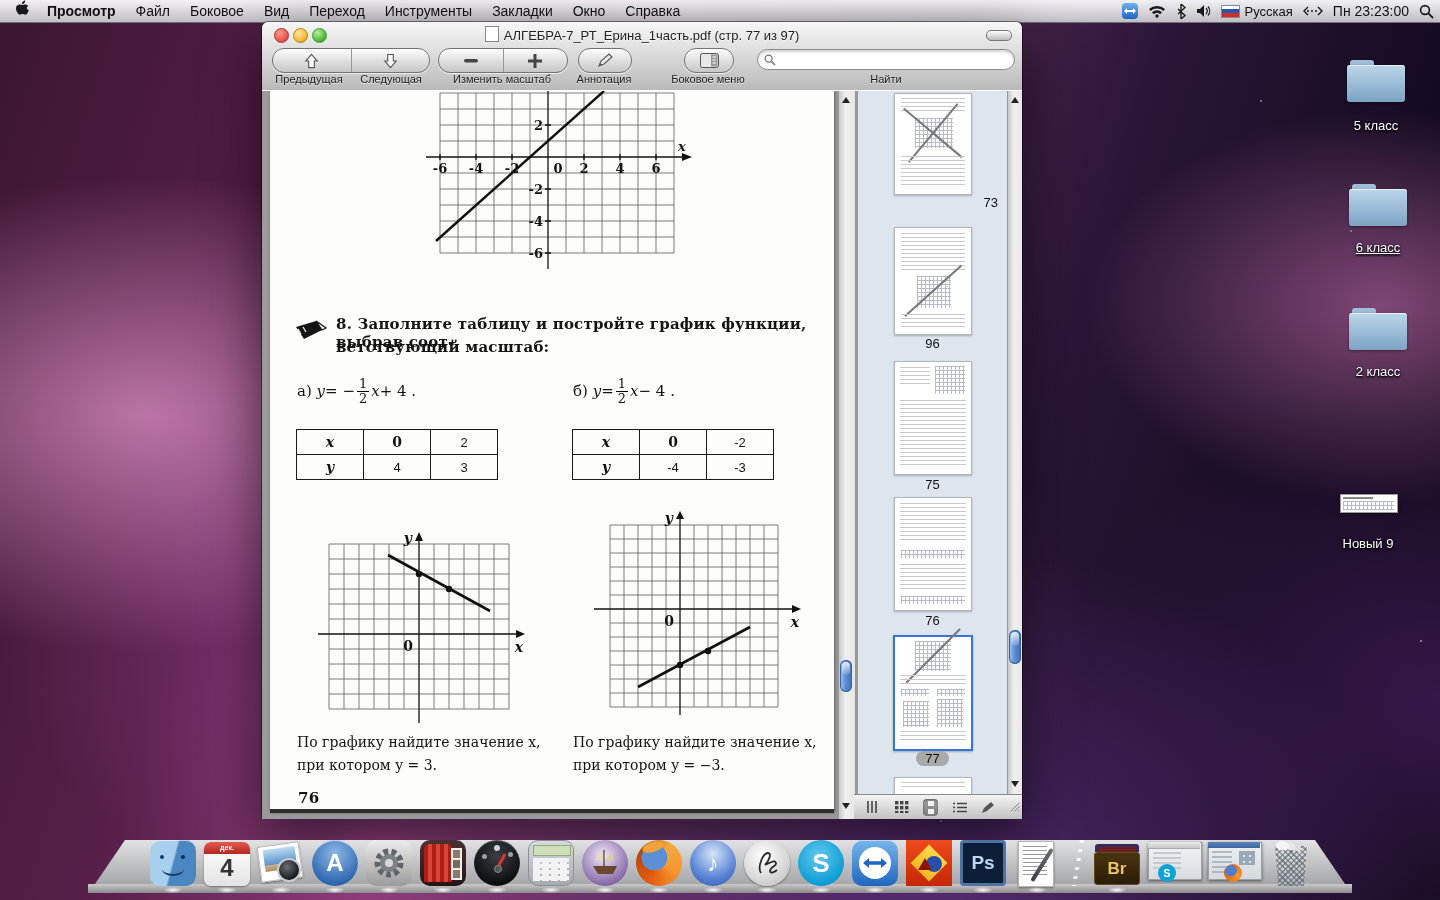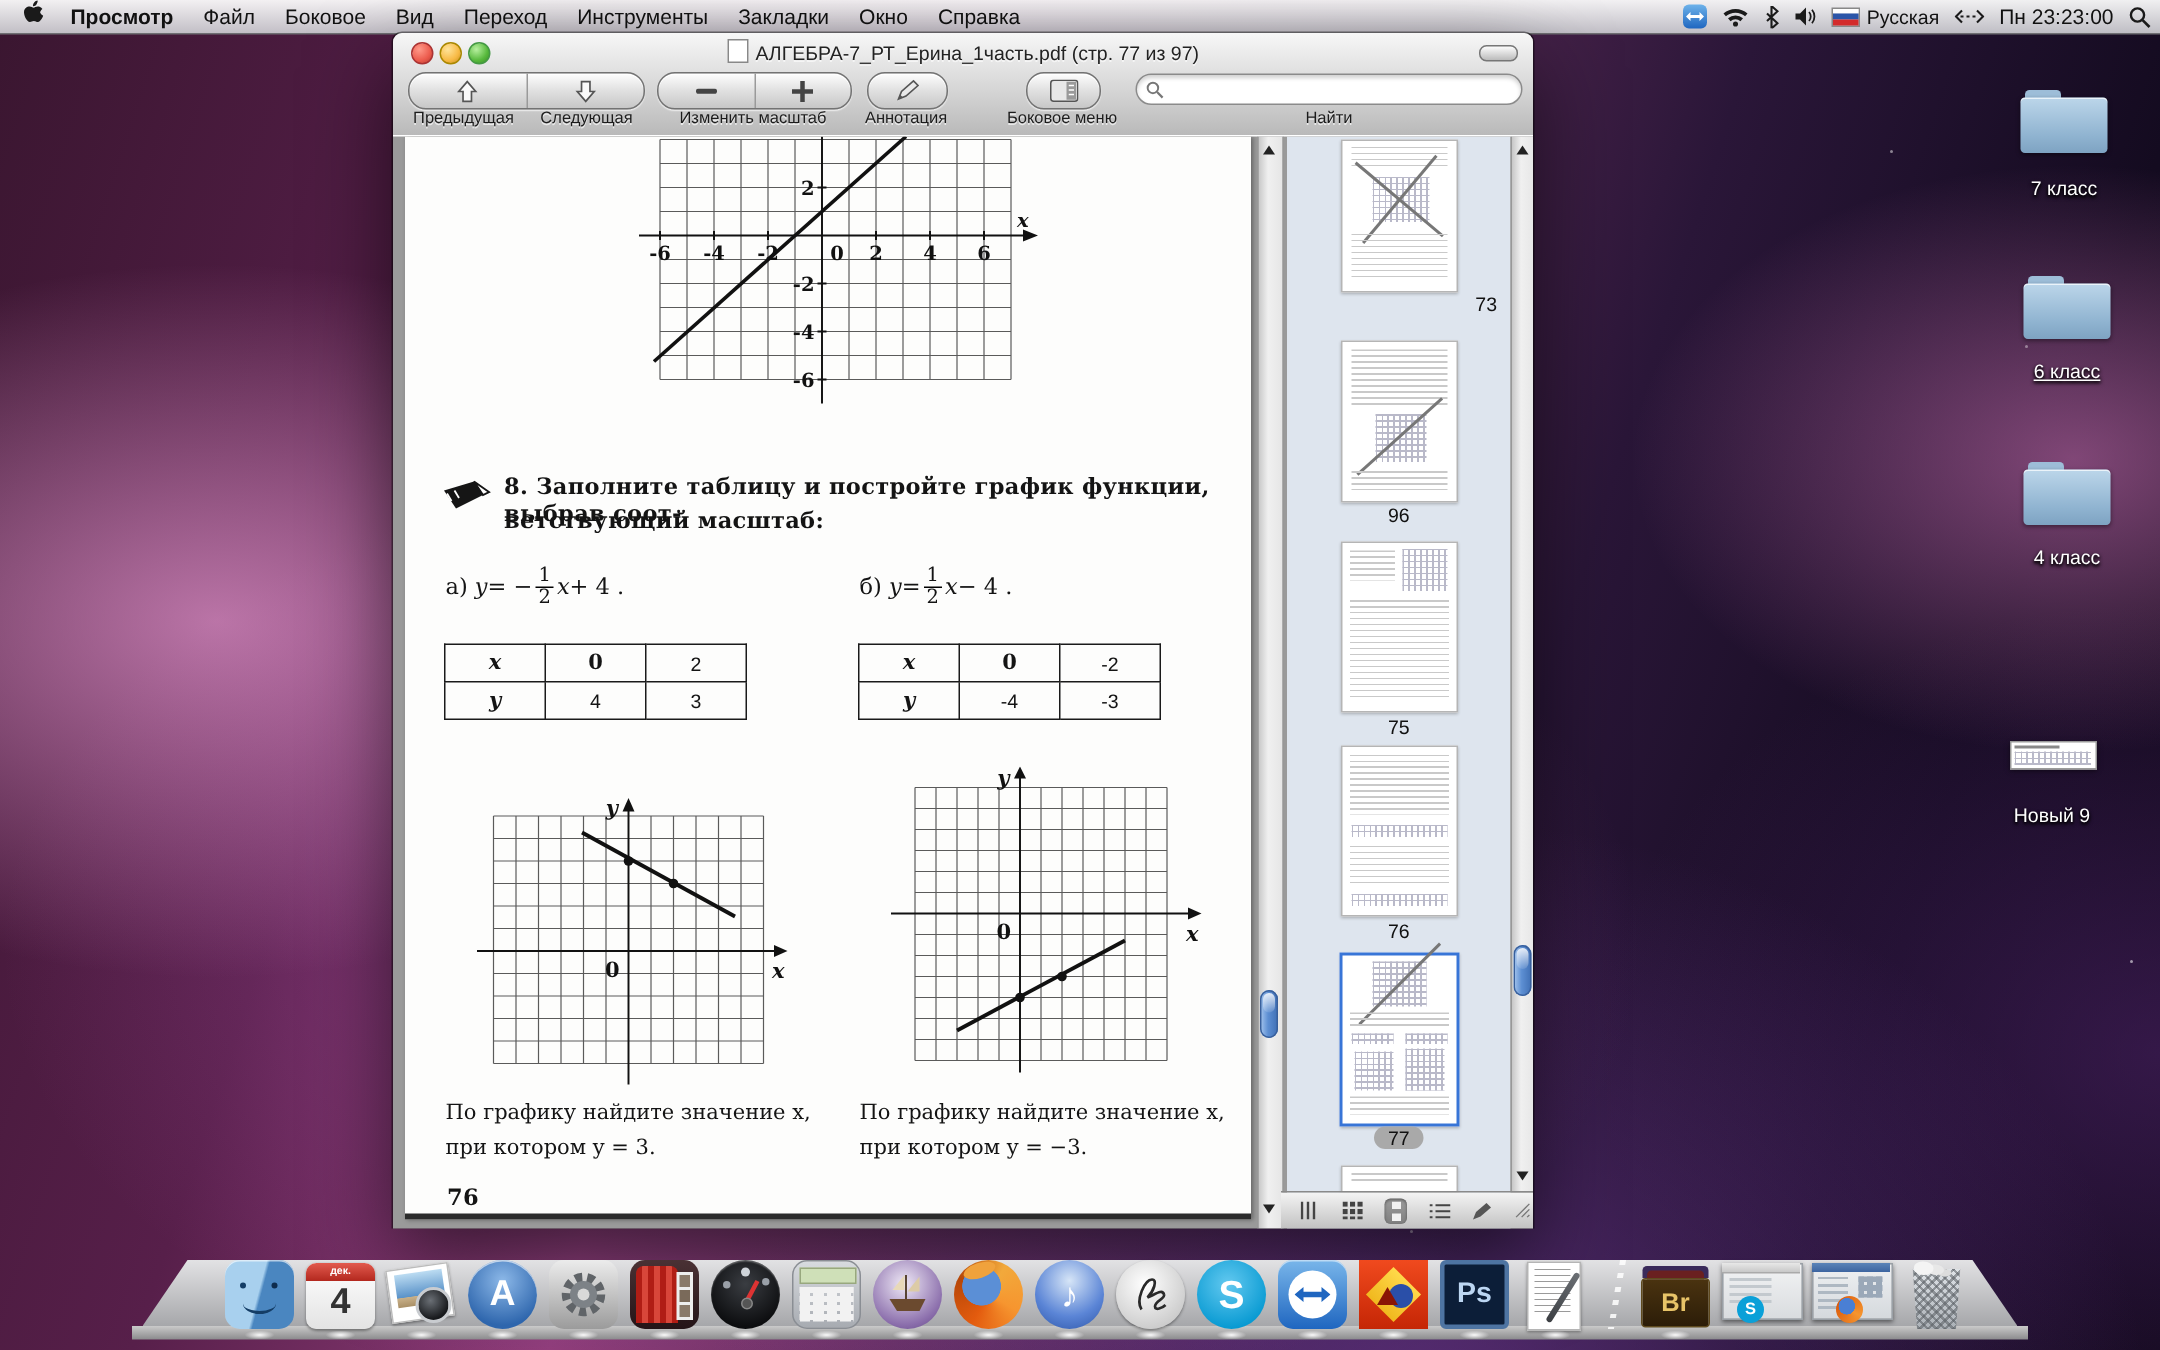--- a/index.html
+++ b/index.html
@@ -173,31 +173,31 @@
         <circle cx="6" cy="6" r="4.4" stroke="#1a1a1a" stroke-width="1.6" fill="none"></circle>
         <path d="M9.4 9.4L14 14" stroke="#1a1a1a" stroke-width="1.8"></path>
       </svg>
     </div>
   </div>
 
   <div class="folder" style="left:1347px;top:60px;">
       <div class="tab"></div>
       <div class="body"></div>
     </div>
-  <div class="dicolabel" style="left:1316px;top:118px;">7 класс</div>
+  <div class="dicolabel" style="left:1316px;top:118px;">5 класс</div>
   <div class="folder" style="left:1349px;top:184px;">
       <div class="tab"></div>
       <div class="body"></div>
     </div>
   <div class="dicolabel" style="left:1318px;top:240px;text-decoration:underline;">6 класс</div>
   <div class="folder" style="left:1349px;top:308px;">
       <div class="tab"></div>
       <div class="body"></div>
     </div>
-  <div class="dicolabel" style="left:1318px;top:364px;">4 класс</div>
+  <div class="dicolabel" style="left:1318px;top:364px;">2 класс</div>
   <div class="abs" style="left:1340px;top:494px;width:56px;height:17px;background:#fff;border:1px solid #9a9a9a;box-shadow:0 1px 3px rgba(0,0,0,.5);">
     <div class="tgrid" style="left:2px;top:6px;width:51px;height:9px;"></div>
     <div style="position:absolute;left:2px;top:2px;width:30px;height:2px;background:#888;"></div>
   </div>
   <div class="dicolabel" style="left:1308px;top:536px;">Новый 9</div>
 
   <div id="pvwin" class="abs">
     <div id="chrome" class="abs">
       <div class="tl abs" id="tl-close"></div>
       <div class="tl abs" id="tl-min"></div>

